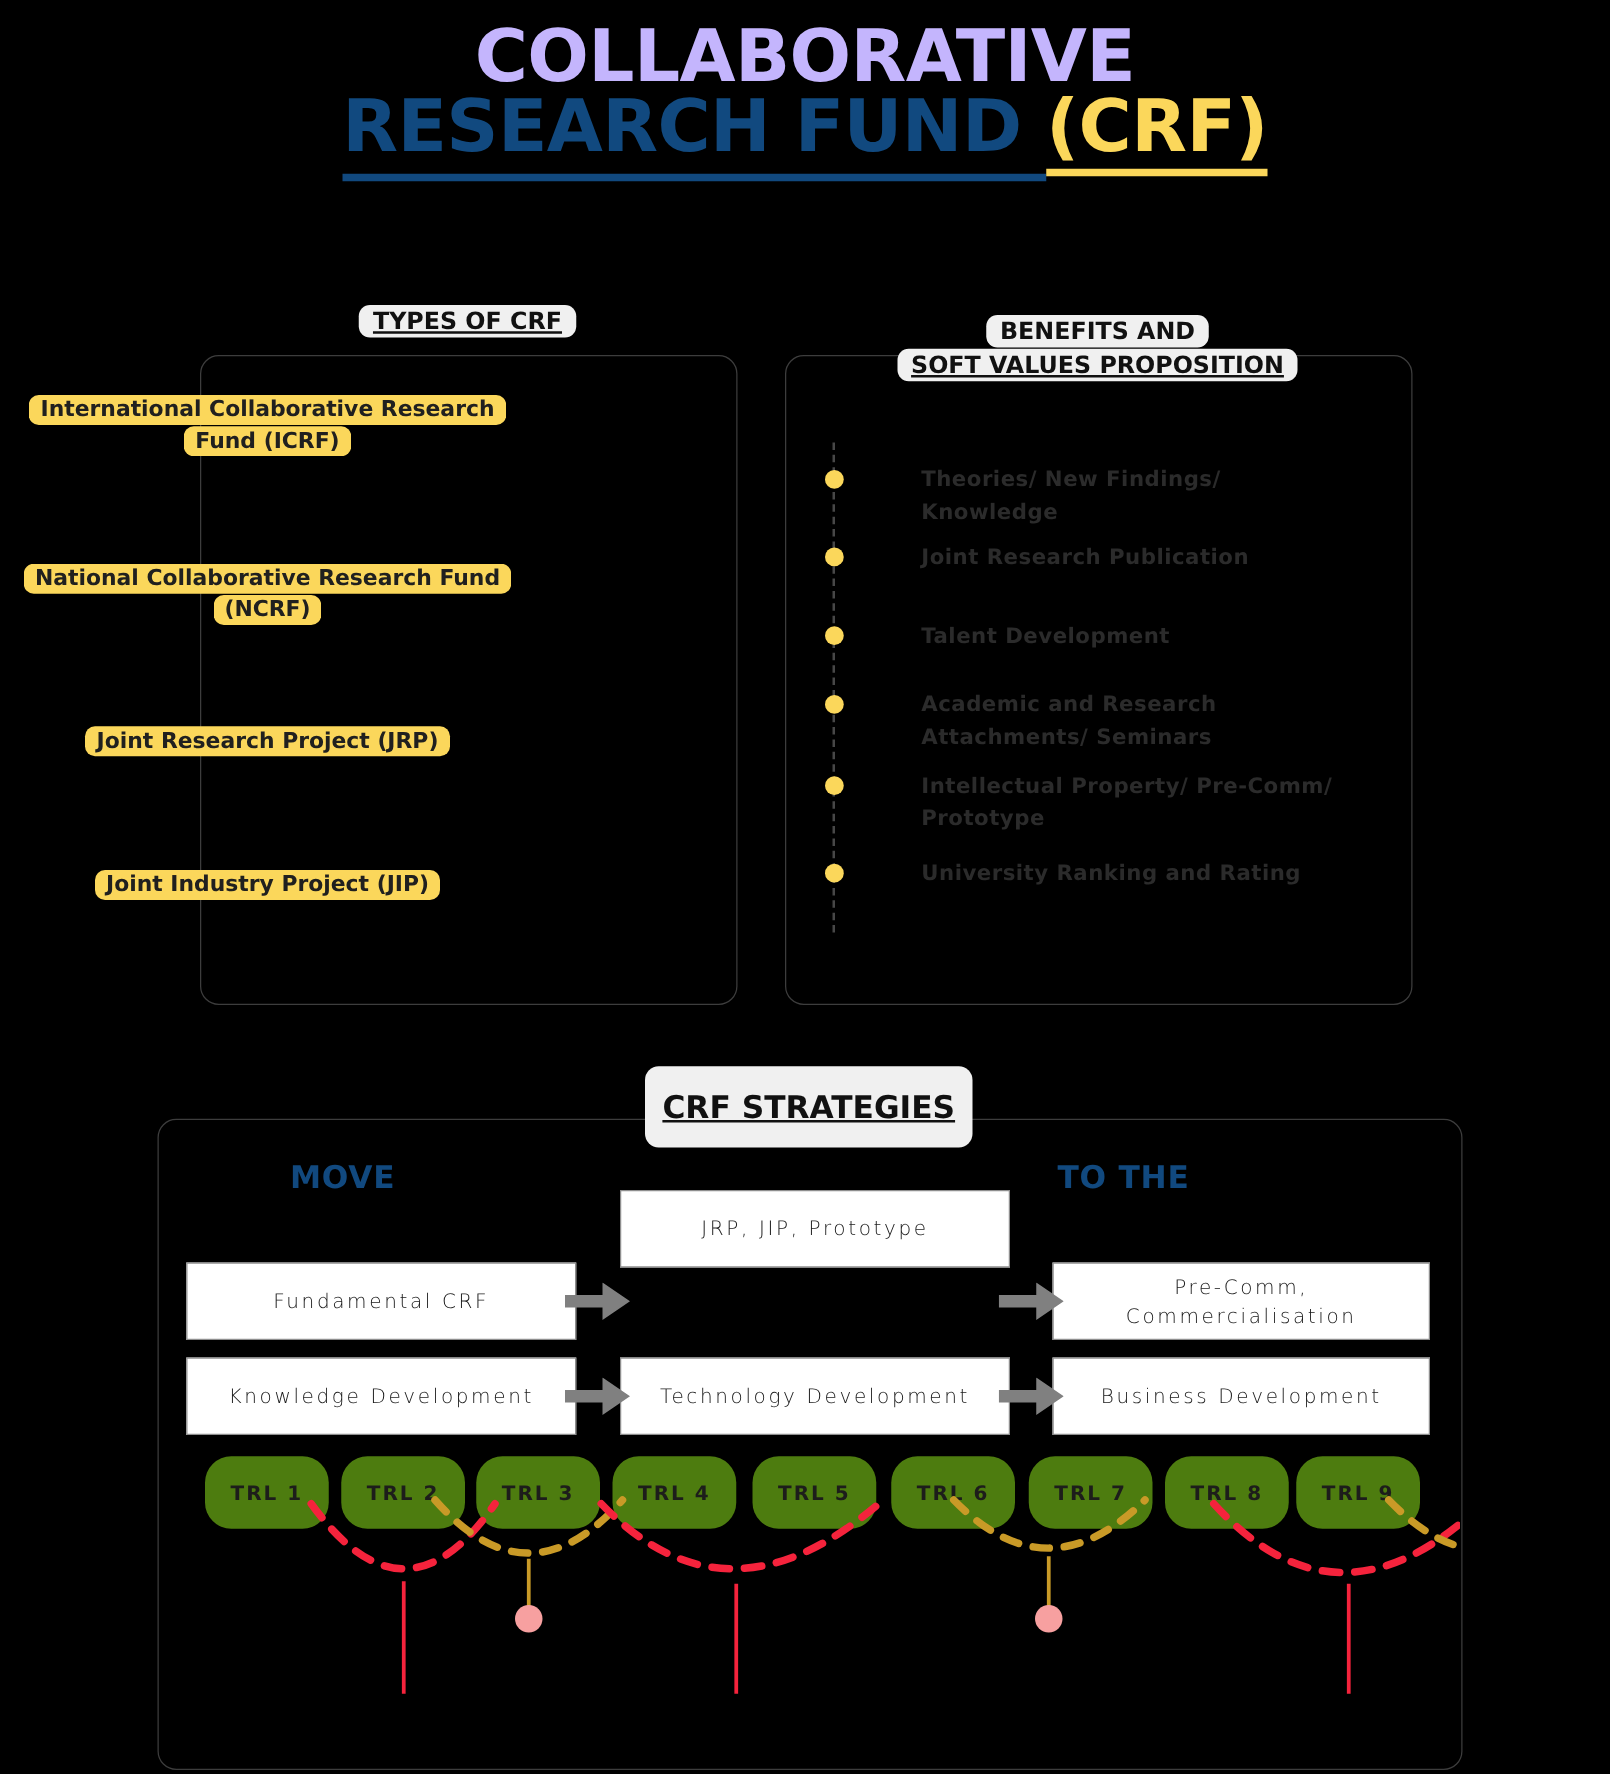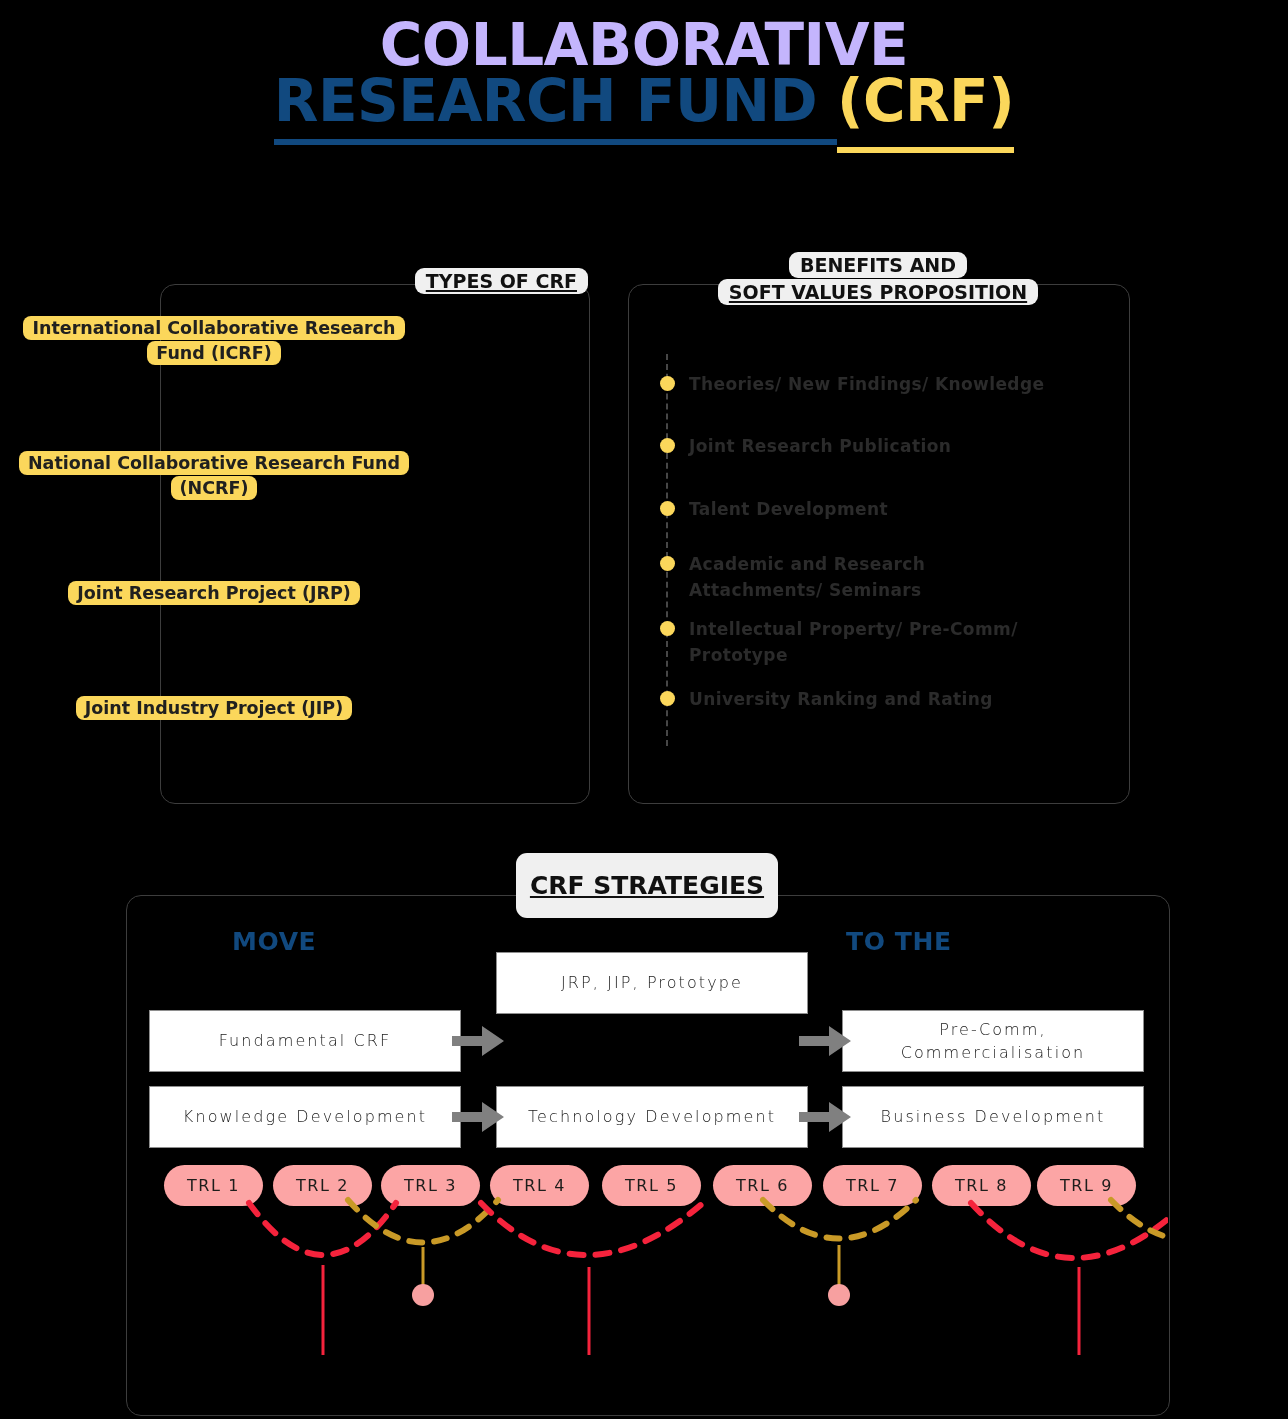--- a/index.html
+++ b/index.html
@@ -17,42 +17,42 @@
   .title-line{
     display:block;font-weight:800;font-size:58px;letter-spacing:-0.5px;
     font-family:"DejaVu Sans", sans-serif;
   }
   .t-blue{color:#c4b5fd;}
   #title-line2{white-space:nowrap;}
   #title-line2 .ul-blue{
     color:#11497f;border-bottom:6px solid #11497f;padding-bottom:4px;
   }
   #title-line2 .ul-yellow{
-    color:#fbd75b;border-bottom:6px solid #fbd75b;padding-bottom:12px;
+    color:#fbd75b;border-bottom:6px solid #fbd75b;padding-bottom:0;
   }
 
   
   .panel{
     position:absolute;border:1.6px solid #3d3d3d;border-radius:15px;
     background:#000;
   }
   .panel-header{
     position:absolute;z-index:5;text-align:center;
     font-family:"DejaVu Sans", sans-serif;
     font-weight:800;color:#111;font-size:19px;line-height:1.42;
   }
   .panel-header span{
     background:#f0f0f0;border-radius:9px;padding:2px 11px;
     -webkit-box-decoration-break:clone;box-decoration-break:clone;
   }
   .panel-header .hl-last{ text-decoration:underline; text-underline-offset:2px; text-decoration-thickness:2.4px;}
 
   
   #types-panel{left:160px;top:284px;width:428px;height:518px;}
-  #types-header{left:160px;top:268px;width:428px;text-align:right;}
+  #types-header{left:160px;top:244px;width:428px;}
   .type-item{
     position:absolute;width:404px;left:12px;text-align:center;
     font-family:"DejaVu Sans", sans-serif;
     font-weight:800;font-size:17.5px;line-height:1.44;color:#20201f;
   }
   .type-item span{
     background:#fbd75b;border-radius:8px;padding:2px 9px;
     -webkit-box-decoration-break:clone;box-decoration-break:clone;
   }
 
@@ -68,20 +68,21 @@
     display:flex;align-items:flex-start;gap:14px;
   }
   .benefit-dot{
     width:15px;height:15px;border-radius:50%;background:#fbd75b;
     flex:0 0 15px;margin-top:4px;
   }
   .benefit-text{
     font-family:"DejaVu Sans", sans-serif;
     font-weight:800;font-size:17px;line-height:1.5;color:#2b2b2b;
     letter-spacing:0.4px;
+    margin-left:48px;
   }
 
   
   #strategies-panel{left:126px;top:895px;width:1042px;height:519px;}
   #strategies-header{left:126px;top:868px;width:1042px;font-size:25px;}
   #strategies-header span{border-radius:11px;padding:18px 14px;}
 
   .move-label{
     position:absolute;font-family:"DejaVu Sans", sans-serif;
     font-weight:800;font-size:25px;color:#11497f;letter-spacing:0.6px;
@@ -94,23 +95,23 @@
     position:absolute;background:#fff;border:1.3px solid #8e8e8e;
     display:flex;align-items:center;justify-content:center;text-align:center;
     color:#1a1a1a;font-size:16px;line-height:1.45;letter-spacing:2.1px;
     font-family:"DejaVu Sans", sans-serif;font-weight:300;
     padding:0 6px;box-sizing:border-box;
   }
   .flow-arrow{position:absolute;z-index:4;}
 
   
   .trl-pill{
-    position:absolute;height:41px;background:#fca5a5;border-radius:21px;
+    position:absolute;height:58px;background:#4d7c0f;border-radius:21px;
     display:flex;align-items:center;justify-content:center;
-    font-family:"DejaVu Sans", sans-serif;font-weight:400;font-size:16px;
+    font-family:"DejaVu Sans", sans-serif;font-weight:700;font-size:16px;
     color:#1d1d1b;letter-spacing:1.6px;
   }
   #trl-arcs{position:absolute;left:126px;top:1195px;width:1042px;height:160px;}
 </style>
 </head>
 <body>
 
 <div id="title-block">
   <span class="title-line t-blue">COLLABORATIVE</span>
   <span class="title-line" id="title-line2">

